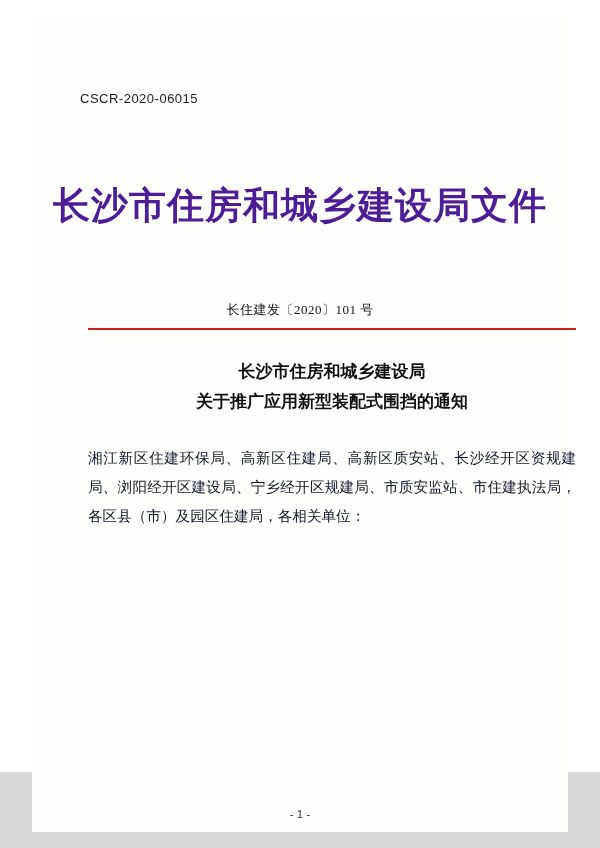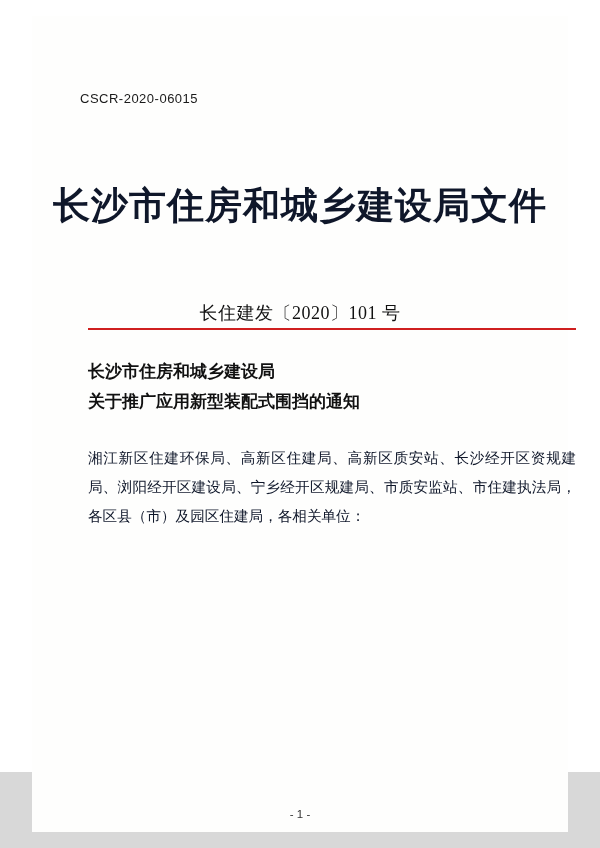--- a/index.html
+++ b/index.html
@@ -37,51 +37,51 @@
     font-size: 13px;
     letter-spacing: 0.5px;
     color: #1a1a1a;
   }
   .masthead {
     position: absolute;
     left: 0;
     right: 0;
     top: 165px;
     text-align: center;
-    color: #0f172a;
+    color: #4c1d95;
     font-family: "DejaVu Serif", serif;
     font-weight: bold;
     font-size: 37px;
     letter-spacing: 1px;
     white-space: nowrap;
   }
   .issue-line {
     position: absolute;
     left: 0;
     right: 0;
     top: 285px;
     text-align: center;
-    font-size: 18px;
+    font-size: 13px;
     color: #111;
     letter-spacing: 0.5px;
   }
   .red-rule {
     position: absolute;
     left: 56px;
     width: 488px;
     top: 312px;
     height: 2px;
     background: #cf1f1f;
   }
   .title-block {
     position: absolute;
     left: 56px;
     width: 488px;
     top: 340px;
-    text-align: left;
+    text-align: center;
     font-family: "DejaVu Serif", serif;
     font-weight: bold;
     font-size: 17px;
     line-height: 30px;
     color: #111;
   }
   .body-block {
     position: absolute;
     left: 56px;
     width: 488px;

